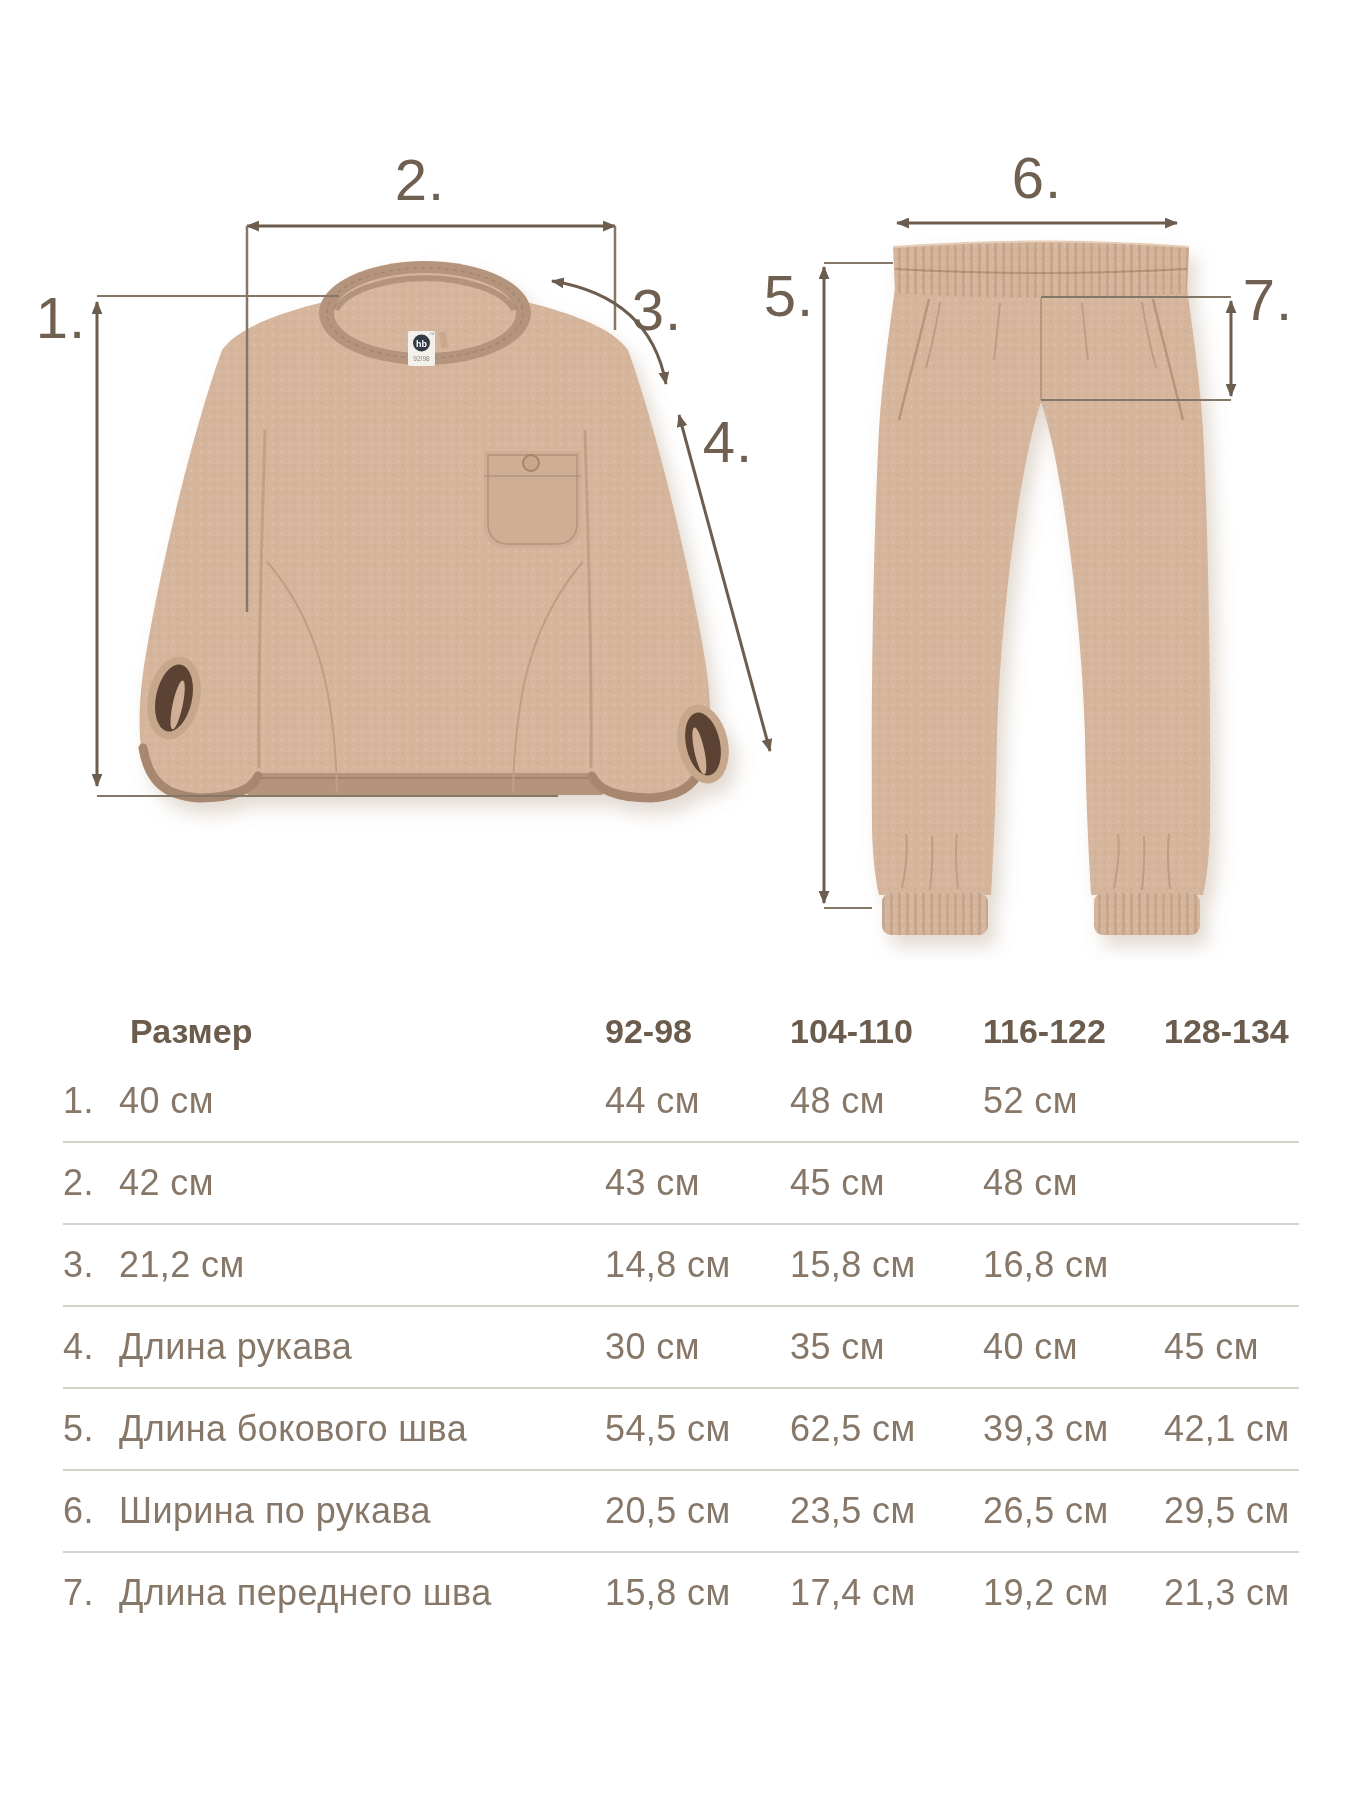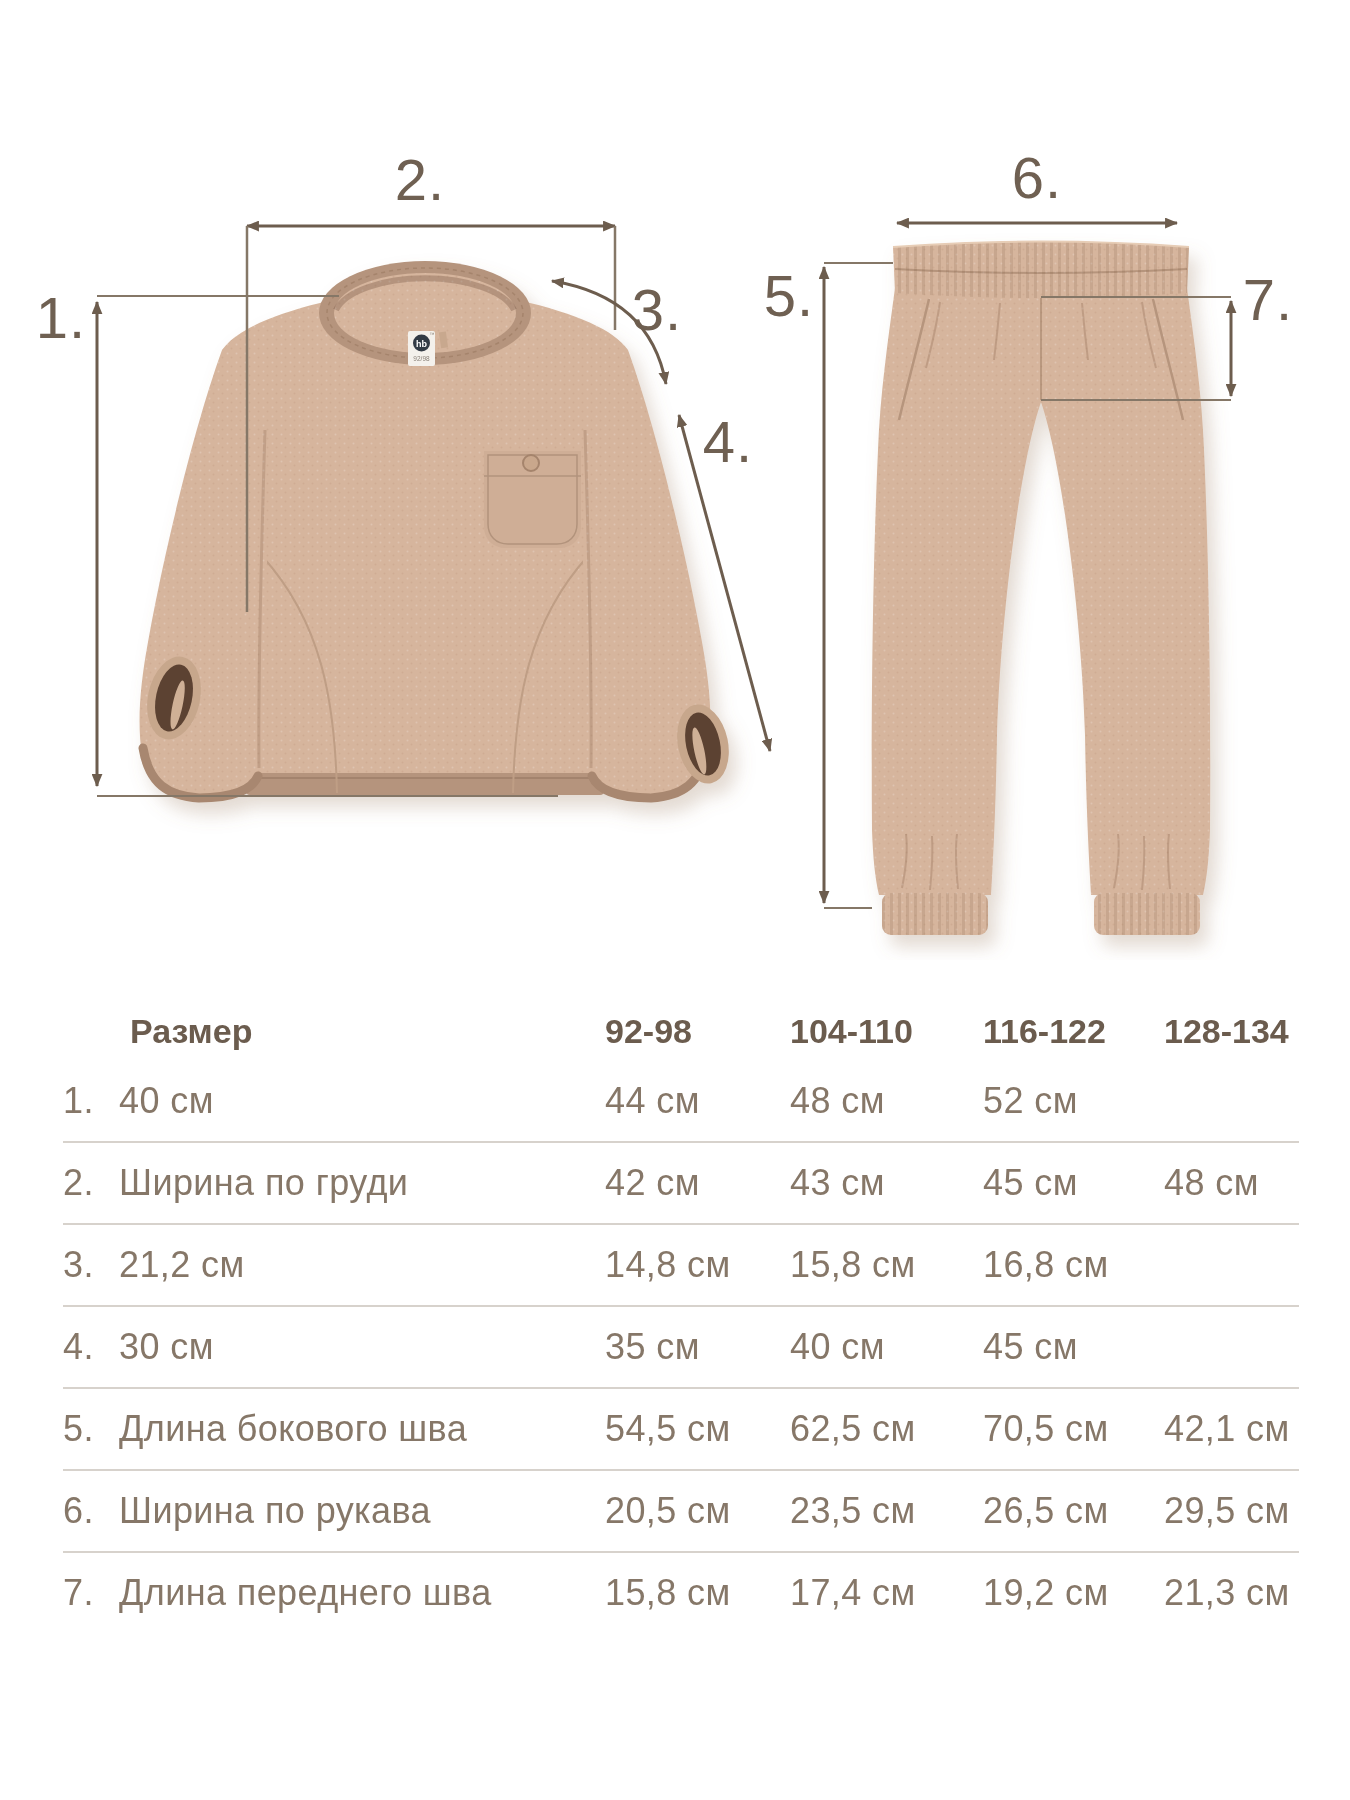--- a/index.html
+++ b/index.html
@@ -210,46 +210,46 @@
 
     <div class="t-row">
       <div class="cell">1.</div>
       <div class="cell">40 см</div>
       <div class="cell">44 см</div>
       <div class="cell">48 см</div>
       <div class="cell">52 см</div>
     </div>
     <div class="t-row">
       <div class="cell">2.</div>
-      <div class="cell">Ширина по груди</div>
       <div class="cell">42 см</div>
       <div class="cell">43 см</div>
       <div class="cell">45 см</div>
       <div class="cell">48 см</div>
     </div>
     <div class="t-row">
       <div class="cell">3.</div>
       <div class="cell">21,2 см</div>
       <div class="cell">14,8 см</div>
       <div class="cell">15,8 см</div>
       <div class="cell">16,8 см</div>
     </div>
     <div class="t-row">
       <div class="cell">4.</div>
+      <div class="cell">Длина рукава</div>
       <div class="cell">30 см</div>
       <div class="cell">35 см</div>
       <div class="cell">40 см</div>
       <div class="cell">45 см</div>
     </div>
     <div class="t-row">
       <div class="cell">5.</div>
       <div class="cell">Длина бокового шва</div>
       <div class="cell">54,5 см</div>
       <div class="cell">62,5 см</div>
-      <div class="cell">70,5 см</div>
+      <div class="cell">39,3 см</div>
       <div class="cell">42,1 см</div>
     </div>
     <div class="t-row">
       <div class="cell">6.</div>
       <div class="cell">Ширина по рукава</div>
       <div class="cell">20,5 см</div>
       <div class="cell">23,5 см</div>
       <div class="cell">26,5 см</div>
       <div class="cell">29,5 см</div>
     </div>

